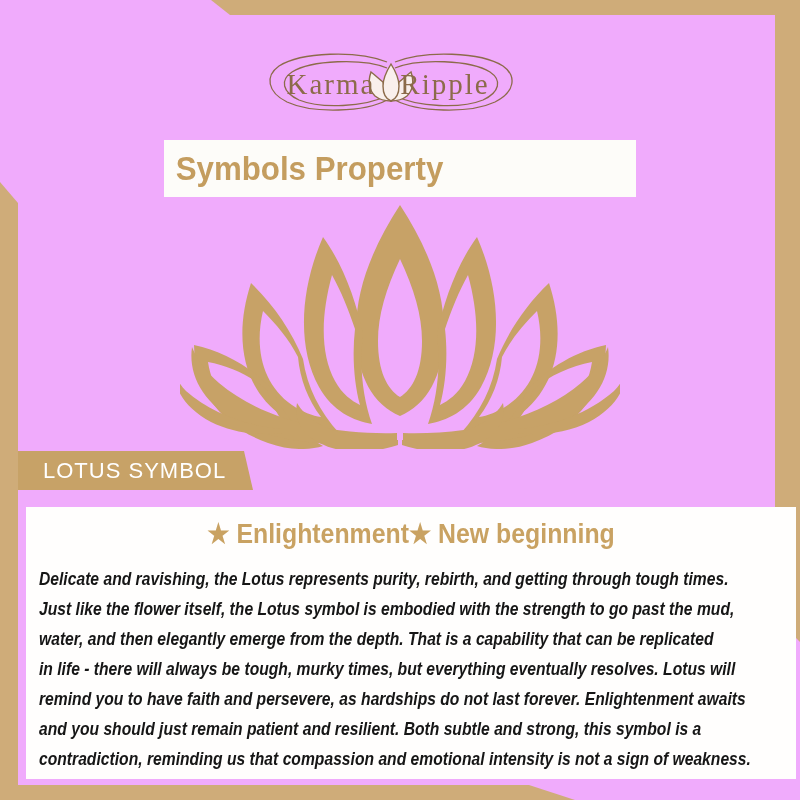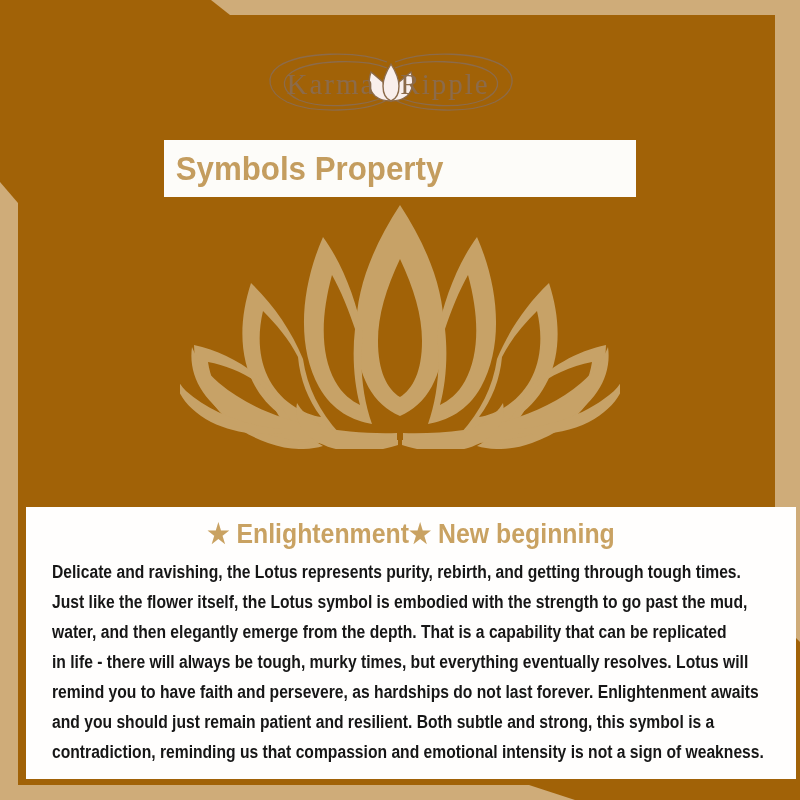--- a/index.html
+++ b/index.html
@@ -1,18 +1,18 @@
 <!DOCTYPE html>
 <html><head>
 <meta charset="utf-8">
 <style>
   html,body{margin:0;padding:0;background:#e8e4e0;}
   .canvas{
     position:relative;width:800px;height:800px;overflow:hidden;
-    background:#a16207;font-family:"Liberation Sans",sans-serif;
+    background:#f0abfc;font-family:"Liberation Sans",sans-serif;
   }
   
   .frame{position:absolute;background:#cfac79;}
   .frame-top{left:211px;top:0;width:589px;height:15px;
     clip-path:polygon(0 0,100% 0,100% 100%,19px 100%);}
   .frame-right{left:775px;top:0;width:25px;height:642px;
     clip-path:polygon(0 0,100% 0,100% 100%,0 calc(100% - 25px));}
   .frame-left{left:0;top:182px;width:18px;height:618px;
     clip-path:polygon(0 0,100% 21px,100% 100%,0 100%);}
   .frame-bottom{left:0;top:785px;width:575px;height:15px;
@@ -31,21 +31,21 @@
   
   .banner{position:absolute;left:18px;top:451px;width:235px;height:39px;
     background:#c7a267;display:flex;align-items:center;
     clip-path:polygon(0 0,calc(100% - 9px) 0,100% 100%,0 100%);}
   .banner .banner-label{color:#ffffff;font-size:22px;letter-spacing:1px;
     padding-left:25px;white-space:nowrap;}
   
   .card{position:absolute;left:26px;top:507px;width:770px;height:272px;background:#fffefd;}
   .card-heading{margin-top:11px;text-align:center;font-weight:bold;font-size:27px;
     color:#c9a262;transform:scaleX(.92);white-space:nowrap;}
-  .card-body{margin-top:7px;padding-left:26px;}
+  .card-body{margin-top:14px;padding-left:13px;font-style:italic;}
   .body-line{font-weight:bold;font-size:17.5px;line-height:30px;color:#161616;
     white-space:nowrap;transform:scaleX(.895);transform-origin:0 50%;}
 </style>
 </head>
 <body>
 
 <div class="canvas">
 
   <div class="frame frame-top"></div>
   <div class="frame frame-right"></div>
@@ -95,20 +95,23 @@
         <path d="M223,234 C290,236 357,221 401,184 C414,173 423,161 428,148 C432,176 417,204 383,223 C341,246 272,249 223,241 Z"></path>
 
         <path d="M222,241 C252,242 283,236 304,223 C312,218 319,211 323,204 C327,225 313,241 288,249 C264,256 236,251 222,246 Z"></path>
 
         <path d="M338,230 C374,227 409,214 434,192 C440,186 444,179 446,173 C445,193 433,210 409,223 C387,234 360,237 338,234 Z"></path>
       </g>
       <use href="#rp" transform="translate(440,0) scale(-1,1)"></use>
     </g>
   </svg>
 
+  <div class="banner">
+    <span class="banner-label">LOTUS SYMBOL</span>
+  </div>
 
   <div class="card">
     <div class="card-heading">★ Enlightenment★ New beginning</div>
     <div class="card-body">
         <div class="body-line">Delicate and ravishing, the Lotus represents purity, rebirth, and getting through tough times.</div>
         <div class="body-line">Just like the flower itself, the Lotus symbol is embodied with the strength to go past the mud,</div>
         <div class="body-line">water, and then elegantly emerge from the depth. That is a capability that can be replicated</div>
         <div class="body-line">in life - there will always be tough, murky times, but everything eventually resolves. Lotus will</div>
         <div class="body-line">remind you to have faith and persevere, as hardships do not last forever. Enlightenment awaits</div>
         <div class="body-line">and you should just remain patient and resilient. Both subtle and strong, this symbol is a</div>

